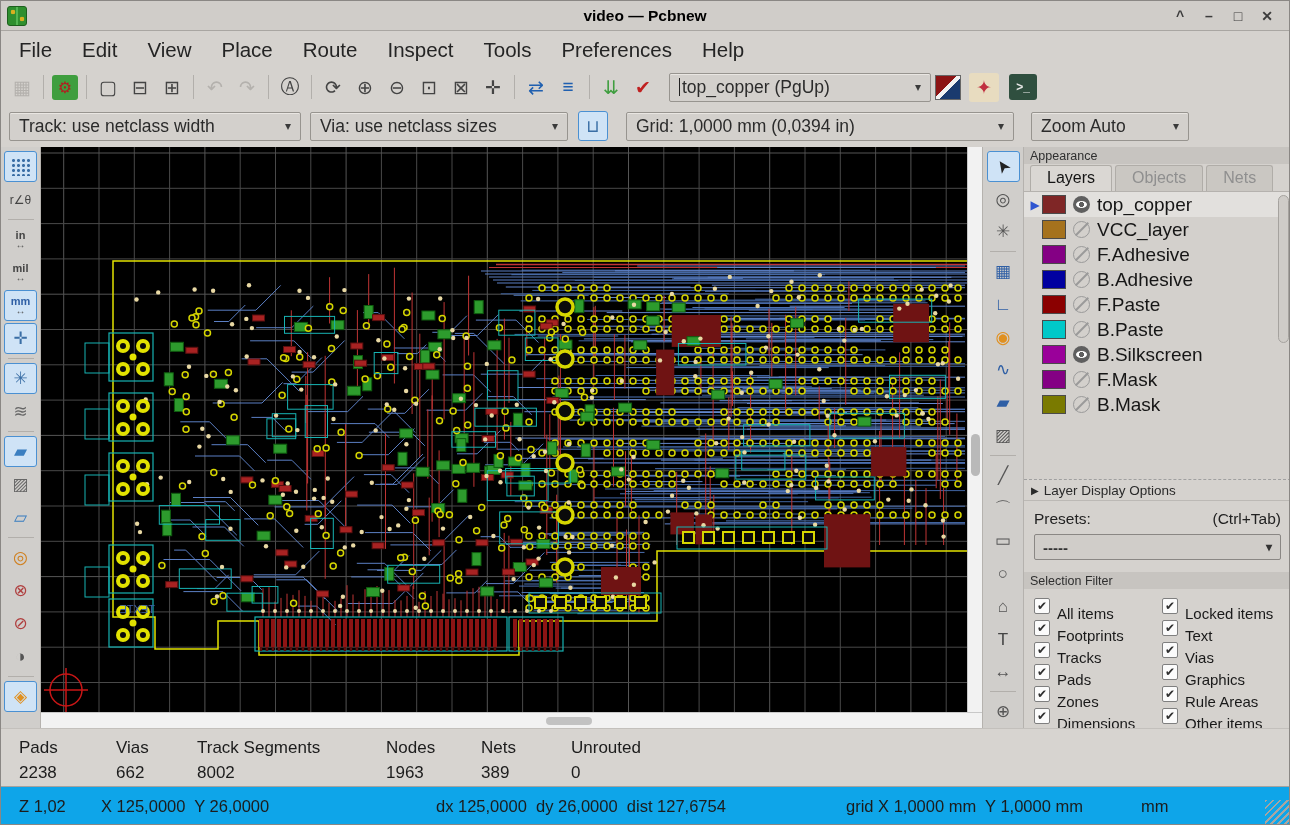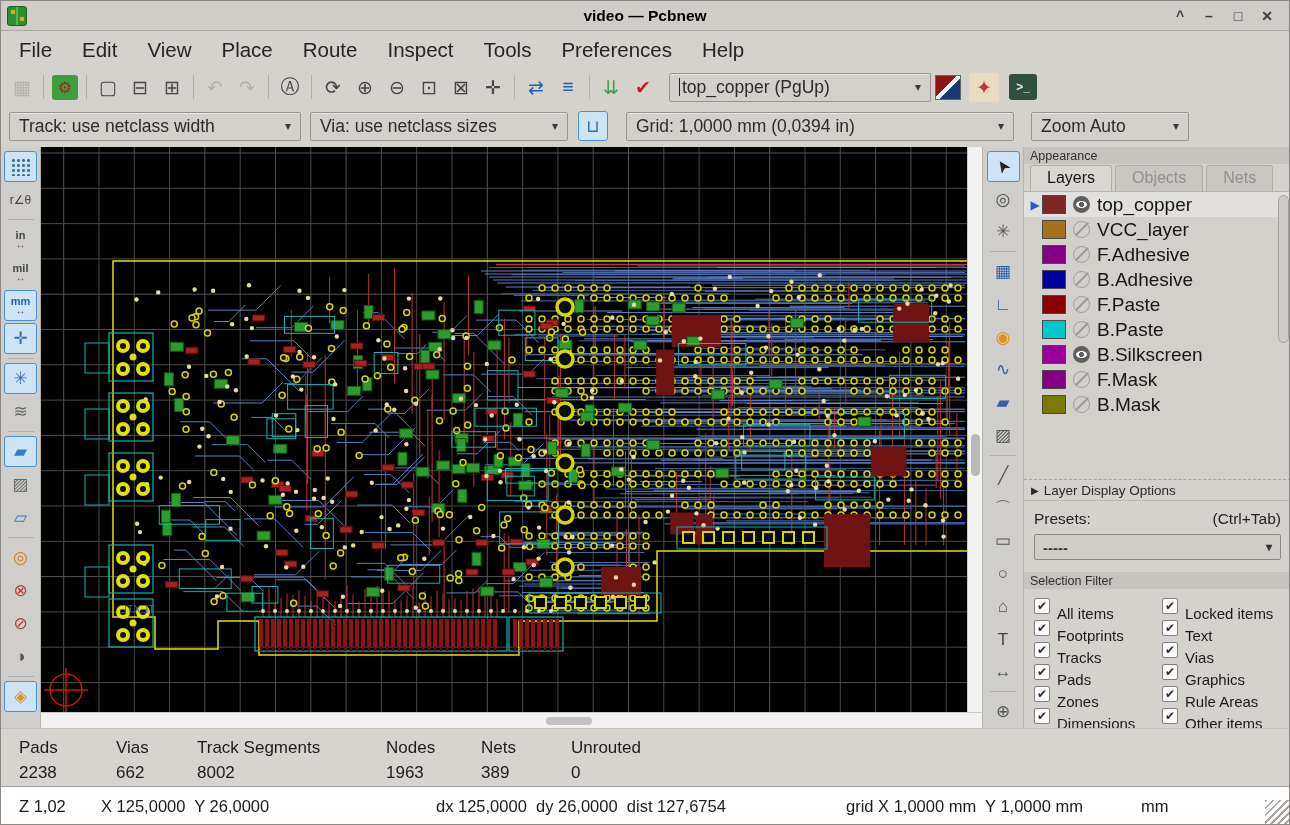--- a/index.html
+++ b/index.html
@@ -103,21 +103,21 @@
   .filter-item { height:22px; display:flex; align-items:center; gap:7px; }
   .cb { width:16px; height:16px; background:#fbfbfb; border:1px solid #7f7f7f; border-radius:2px;
     display:flex; align-items:center; justify-content:center; font-size:12px; color:#2f2f2f; flex:none; }
   .filter-label { font-size:15px; color:#191919;margin-top:15px; }
   
   .stats { position:absolute; left:0; top:727px; width:1290px; height:58px; background:#d7d4d0;
     border-top:1px solid #c3c0bc; }
   .stat-col { position:absolute; top:6px; }
   .stat-label { font-size:17px; color:#1c1c1c; line-height:25px; }
   .stat-value { font-size:17px; color:#1c1c1c; line-height:26px; }
-  .coords { position:absolute; left:0; top:785px; width:1290px; height:40px; background:#ffffff;
+  .coords { position:absolute; left:0; top:785px; width:1290px; height:40px; background:#0ea5e9;
     border-top:1px solid #a5a29e; font-size:16.5px; color:#1c1c1c; }
   .coords span { position:absolute; top:10px; white-space:pre; }
   .grip { position:absolute; right:2px; bottom:2px; width:24px; height:24px;
     background:repeating-linear-gradient(135deg,#a8a5a1 0 2px,transparent 2px 5px); }
 </style>
 </head>
 <body>
 
 <div class="titlebar">
   <div class="app-icon"></div>

